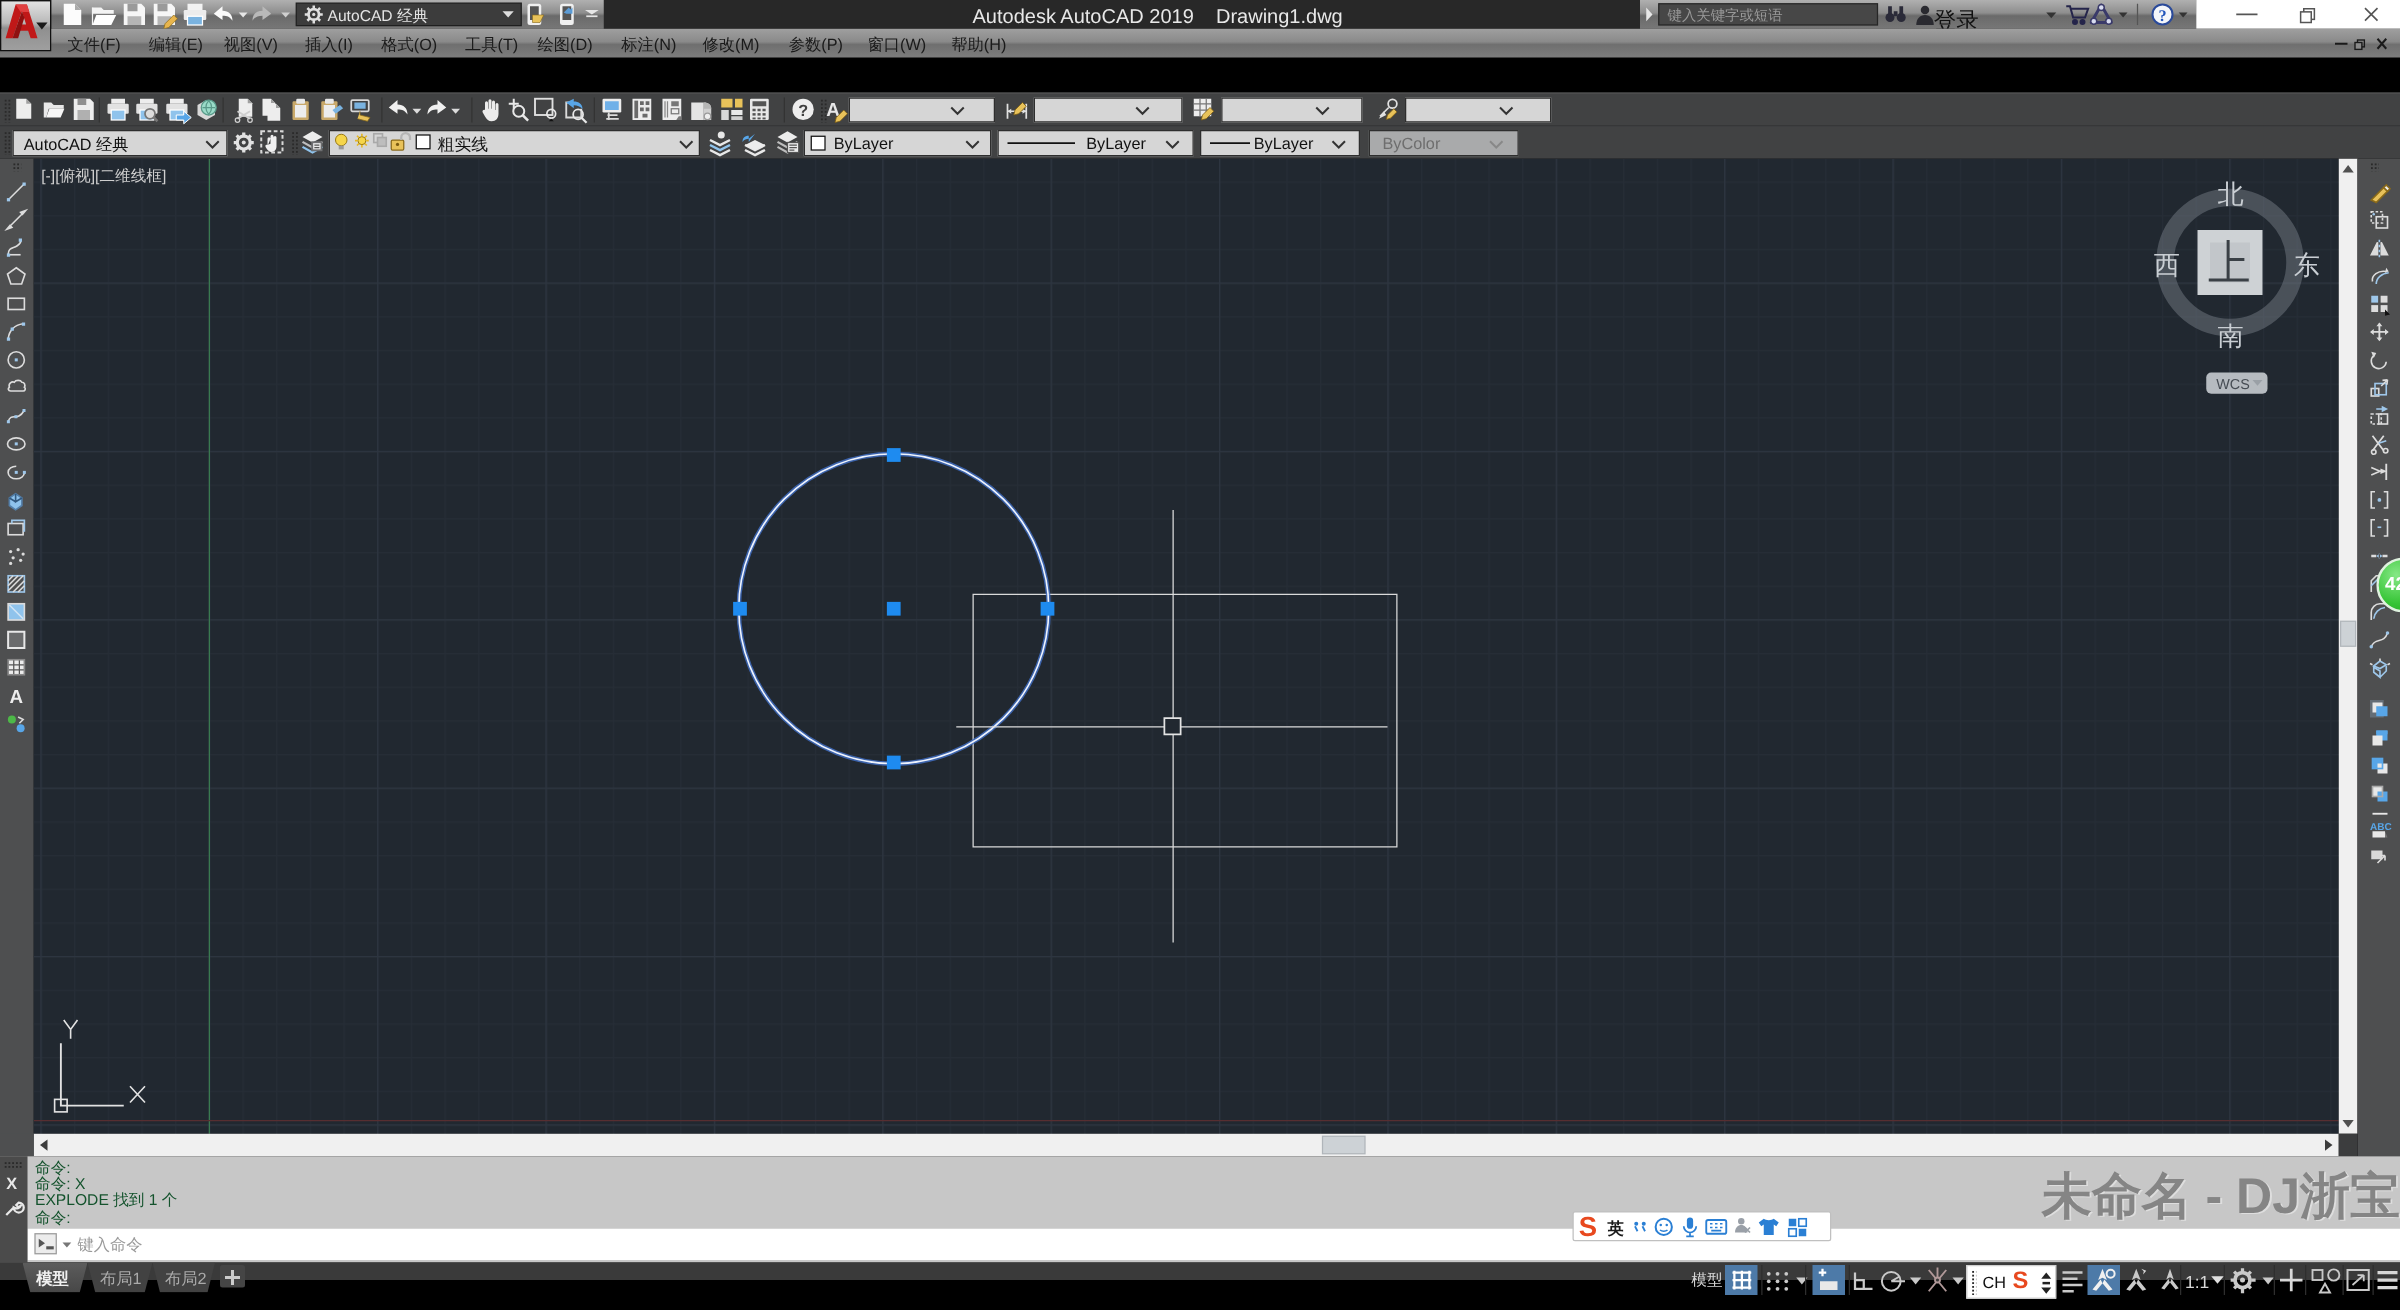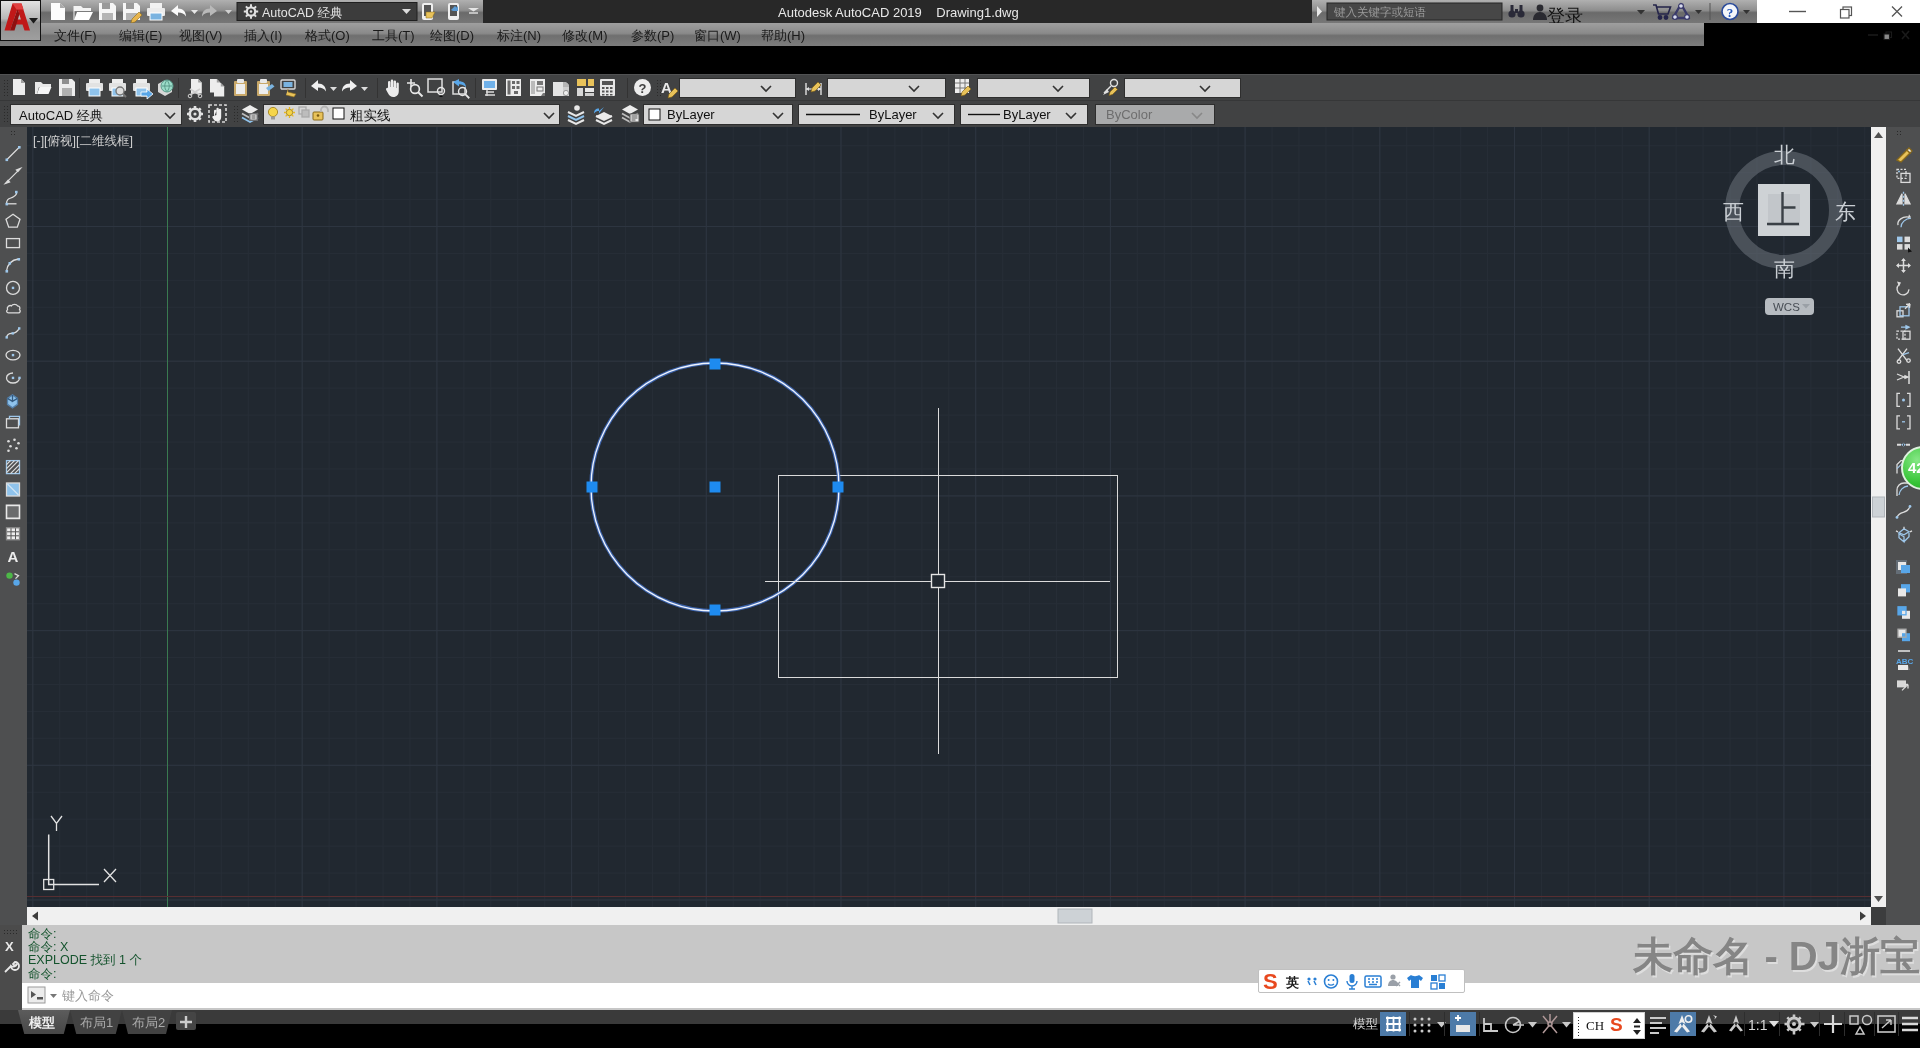--- a/index.html
+++ b/index.html
@@ -1,20 +1,20 @@
 <!DOCTYPE html>
 <html><head><meta charset="utf-8"><style>
 *{margin:0;padding:0;box-sizing:border-box}
 html,body{width:1920px;height:1048px;overflow:hidden;background:#000}
 #root{position:absolute;left:0;top:0;width:1920px;height:1048px;font-family:"Liberation Sans",sans-serif;overflow:hidden}
 .abs{position:absolute}
 
 #title{left:0;top:0;width:1920px;height:23px;background:#282828}
 .tgrad{background:linear-gradient(#b0b0b0,#8e8e8e 45%,#6a6a6a 55%,#777)}
-#menubar{left:0;top:23px;width:1704px;height:23px;background:linear-gradient(#9f9f9f,#8a8a8a 45%,#6f6f6f 55%,#7d7d7d);color:#1a1a1a;font-size:13px}
+#menubar{left:0;top:23px;width:1920px;height:23px;background:linear-gradient(#9f9f9f,#8a8a8a 45%,#6f6f6f 55%,#7d7d7d);color:#1a1a1a;font-size:13px}
 .mitem{position:absolute;top:4px}
 #tabrow{left:0;top:46px;width:1920px;height:28px;background:#353637}
 #tb1{left:0;top:74px;width:1920px;height:26px;background:#414243;border-top:1px solid #515253}
 #tb2{left:0;top:100px;width:1920px;height:27px;background:#414243;border-top:1px solid #363738}
 #ldock{left:0;top:127px;width:27px;height:798px;background:#4e4f50}
 #rdock{left:1886px;top:127px;width:34px;height:798px;background:#4e4f50}
 #canvas{left:27px;top:127px;width:1844px;height:780px;background:#212830;overflow:hidden}
 #vscroll{left:1871px;top:127px;width:15px;height:780px;background:#f0f0f0}
 #hscroll{left:27px;top:907px;width:1844px;height:18px;background:#f0f0f0}
 #lstrip2{left:0;top:907px;width:27px;height:18px;background:#4e4f50}
@@ -38,21 +38,21 @@
 
   <div class="abs" style="left:1757px;top:0;width:163px;height:23px;background:#fff"></div>
 
   <svg style="left:1757px;top:0" width="163" height="23" viewBox="0 0 163 23">
     <path d="M32 11.5h17" stroke="#555" stroke-width="1.4" fill="none"></path>
     <rect x="86" y="7" width="8.5" height="8.5" fill="none" stroke="#555" stroke-width="1.2"></rect>
     <rect x="83.5" y="9.5" width="8.5" height="8.5" fill="#fff" stroke="#555" stroke-width="1.2"></rect>
     <path d="M135 6.5l10 10M145 6.5l-10 10" stroke="#555" stroke-width="1.3"></path>
   </svg>
 
-  <div class="abs ws" style="left:778px;top:4.5px;color:#e8e8e8;font-size:13px">Autodesk AutoCAD 2019    Drawing1.dwg</div>
+  <div class="abs ws" style="left:778px;top:4.5px;color:#e8e8e8;font-size:16px">Autodesk AutoCAD 2019    Drawing1.dwg</div>
 
   <svg style="left:41px;top:0" width="445" height="23" viewBox="0 0 445 23">
 
     <g transform="translate(9,3)">
           <path d="M1 0h9l5 5v12H1z" fill="#fcfcfc"></path>
           <path d="M10 0l5 5h-5z" fill="#aaa"></path>
         </g>
 
     <g transform="translate(33,4)">
           <path d="M0 2h7l2 2h8v3h-17z" fill="#f4f4f4"></path>
@@ -947,21 +947,21 @@
           <path d="M524 8h16M524 14h16M524 20h16"></path>
         </g>
 
     <g stroke="#2e2e2e">
           <path d="M31.5 2v24M66.5 2v24M101.5 2v24M366.5 2v24M401.5 2v24M441.5 2v24M466.5 2v24M496.5 2v24M520.5 2v24"></path>
         </g>
   </svg>
 </div>
 <div class="abs" id="chbox" style="left:1573px;top:1012px;width:72px;height:27px;background:#fff;border:1px solid #d0d0d0;z-index:40">
   <div class="grip" style="left:3px;top:3px;width:4px;height:20px"></div>
-  <div class="abs" style="left:12px;top:5px;font-size:13px;color:#111;font-family:Liberation Serif, serif">CH</div>
+  <div class="abs" style="left:12px;top:5px;font-size:13px;color:#111;font-family:Liberation Sans, sans-serif">CH</div>
   <div class="abs" style="left:36px;top:1px;font-size:19px;font-weight:bold;color:#e8491f">S</div>
   <svg style="left:58px;top:5px" width="10" height="17" viewBox="0 0 10 17">
         <path d="M5 0l4 5H1z" fill="#222"></path>
         <path d="M5 17l4-5H1z" fill="#222"></path>
         <rect x="1" y="7" width="8" height="3" fill="#fff"></rect>
         <path d="M2 8.5h6" stroke="#222" stroke-width="2"></path>
       </svg>
 </div>
 </div>
 

